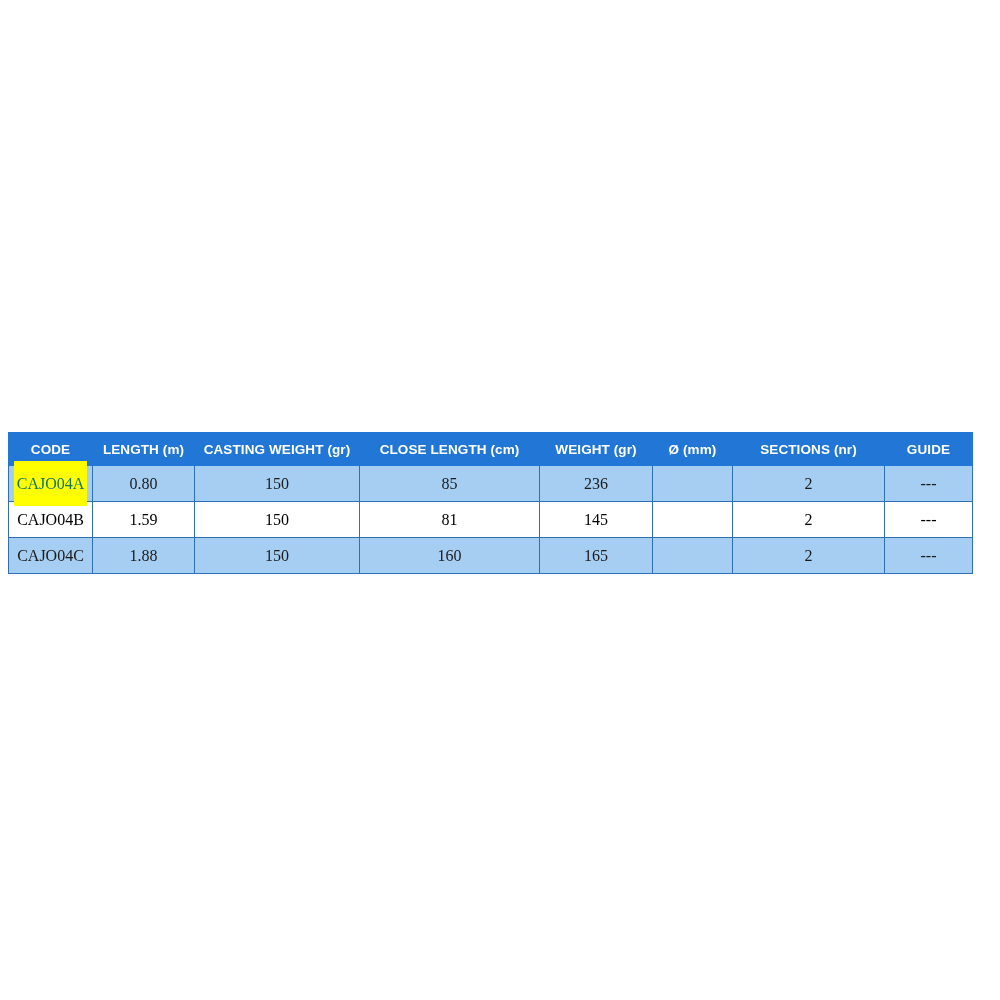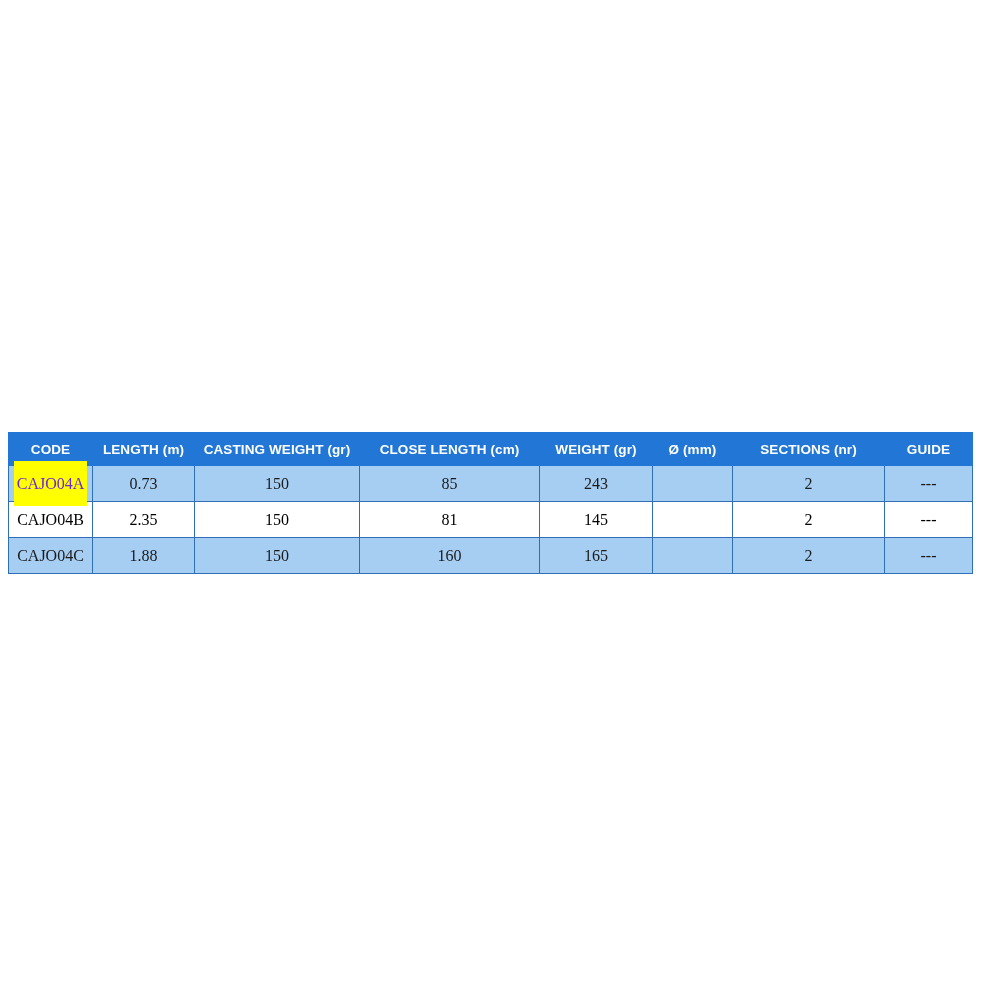--- a/index.html
+++ b/index.html
@@ -53,21 +53,21 @@
     height: 33px;
     font-family: "Liberation Serif", serif;
     font-size: 16px;
   }
   td.code-cell {
     font-family: "Liberation Serif", serif;
   }
   .code-highlight {
     background: #ffff00;
     padding: 14px 3px;
-    color: #6d28d9;
+    color: #0f766e;
     margin-top: 7px;
   }
   
   col.c0 { width: 84px; }
   col.c1 { width: 102px; }
   col.c2 { width: 165px; }
   col.c3 { width: 180px; }
   col.c4 { width: 113px; }
   col.c5 { width: 80px; }
   col.c6 { width: 152px; }
@@ -96,31 +96,31 @@
         <th>CLOSE LENGTH (cm)</th>
         <th>WEIGHT (gr)</th>
         <th>Ø (mm)</th>
         <th>SECTIONS (nr)</th>
         <th>GUIDE</th>
       </tr>
     </thead>
     <tbody>
       <tr class="odd">
         <td class="code-cell"><span class="code-highlight">CAJO04A</span></td>
-        <td>0.73</td>
+        <td>0.80</td>
         <td>150</td>
         <td>85</td>
-        <td>243</td>
+        <td>236</td>
         <td></td>
         <td>2</td>
         <td>---</td>
       </tr>
       <tr class="even">
         <td class="code-cell">CAJO04B</td>
-        <td>2.35</td>
+        <td>1.59</td>
         <td>150</td>
         <td>81</td>
         <td>145</td>
         <td></td>
         <td>2</td>
         <td>---</td>
       </tr>
       <tr class="odd">
         <td class="code-cell">CAJO04C</td>
         <td>1.88</td>

